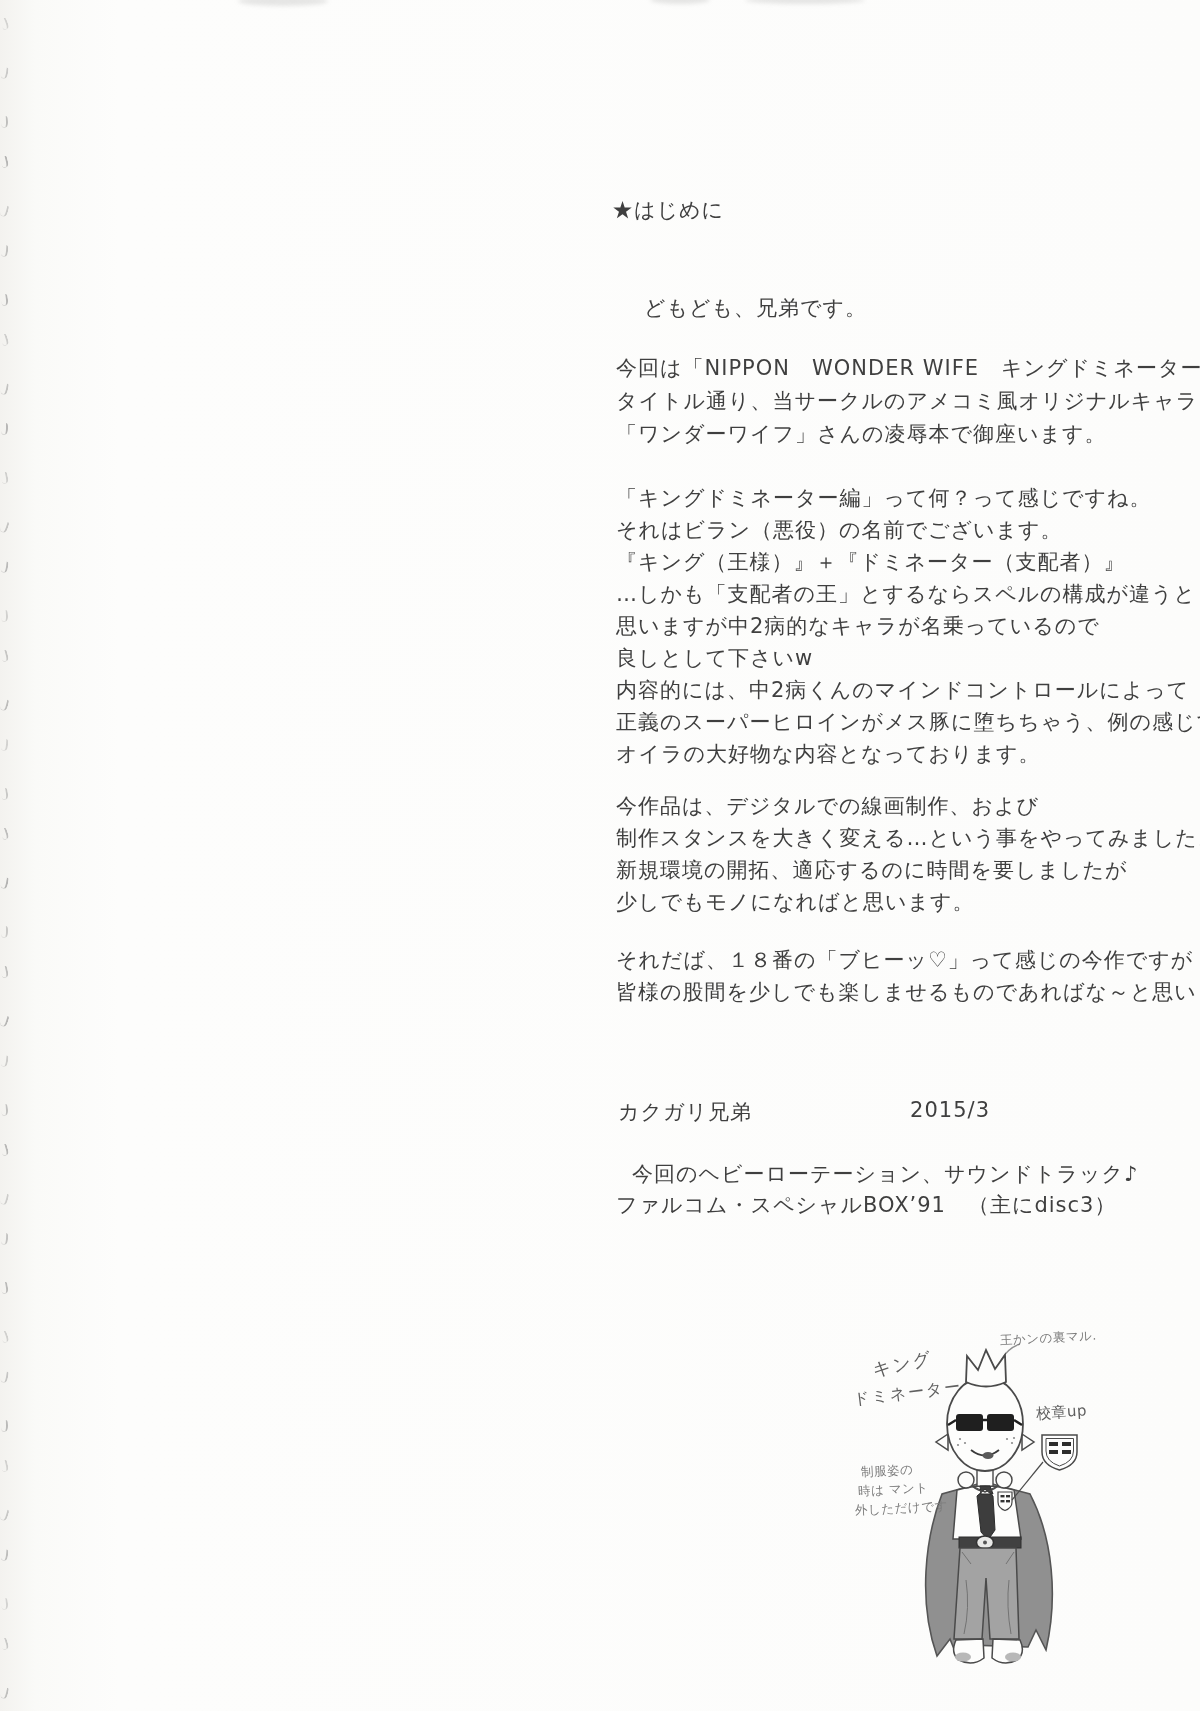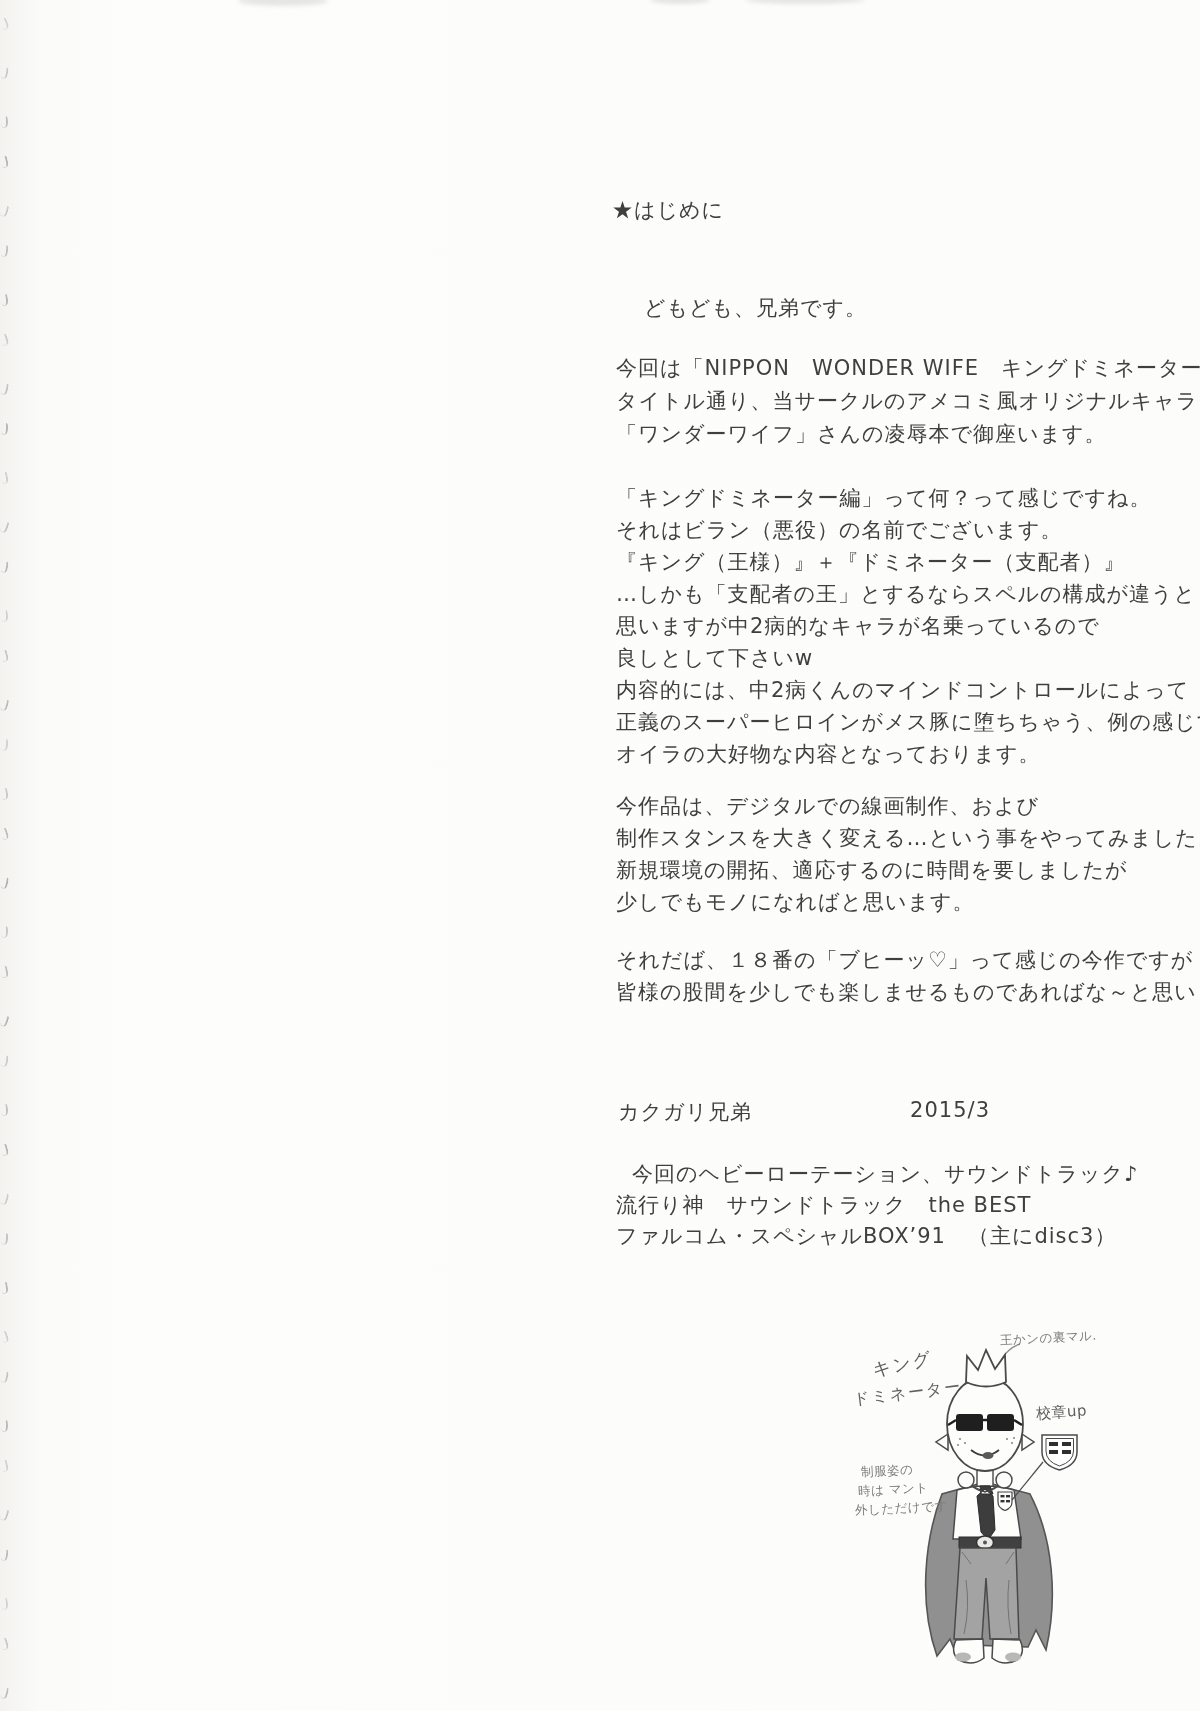--- a/index.html
+++ b/index.html
@@ -110,21 +110,20 @@
   <div>皆様の股間を少しでも楽しませるものであればな～と思います。</div>
 </div>
 
 <div class="abs print sig-row" style="left:618px;top:1098px;">
   <span>カクガリ兄弟</span>
   <span>2015/3</span>
 </div>
 
 <div class="abs print" style="left:632px;top:1160px;">今回のヘビーローテーション、サウンドトラック♪</div>
 <div class="abs print para" style="left:616px;top:1190px;">
-  <div style="height:31px;line-height:31px;">流行り神　サウンドトラック　the BEST</div>
   <div style="height:31px;line-height:31px;">ファルコム・スペシャルBOX’91　（主にdisc3）</div>
 </div>
 
 <svg class="abs" style="left:880px;top:1340px;" width="240" height="371" viewBox="0 0 240 371">
 
   <path d="M140,4 Q128,8 121,20" stroke="#8e8e8e" stroke-width="1.2" fill="none"></path>
 
   <path d="M105,142 L62,154 C45,198 38,262 57,316 L70,299 L78,319 L88,305 L148,307 L156,290 L166,310 C178,258 173,198 150,154 Z" fill="#909090" stroke="#555" stroke-width="1.6"></path>
 
   <rect x="97" y="124" width="16" height="26" fill="#fdfdfc" stroke="#4a4a4a" stroke-width="1.4"></rect>

